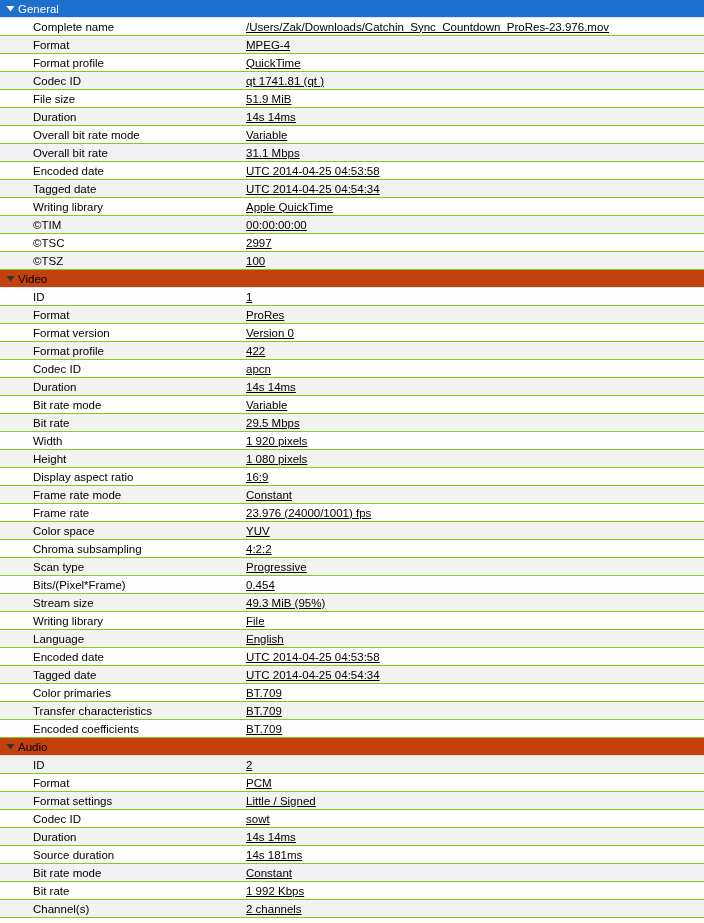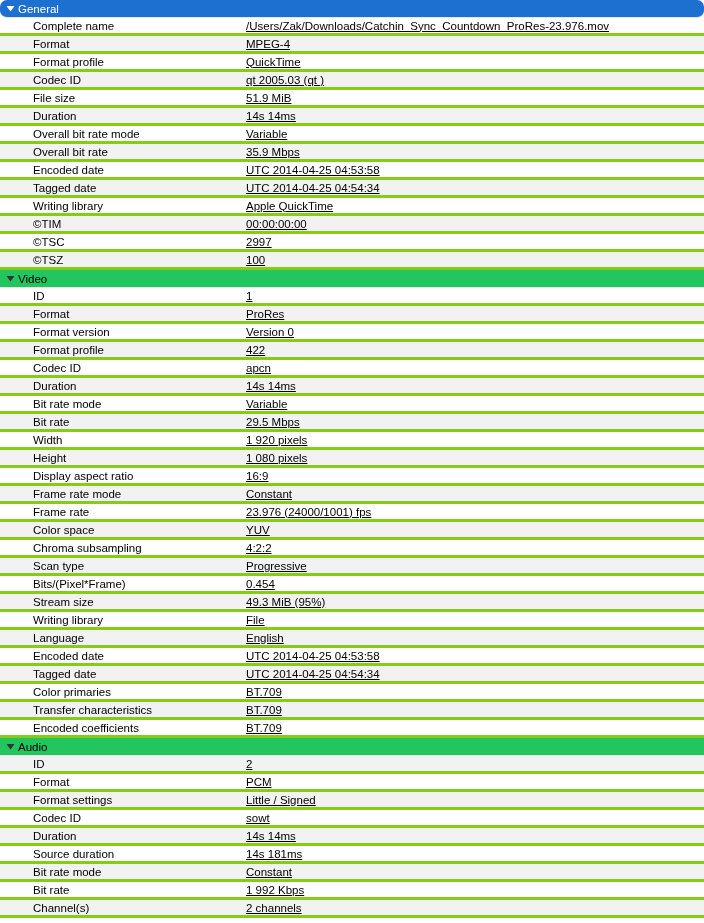--- a/index.html
+++ b/index.html
@@ -21,27 +21,26 @@
     display: flex;
     flex-direction: column;
   }
   .group-header {
     height: 18px;
     line-height: 18px;
     display: flex;
     align-items: center;
     padding-left: 4px;
     box-sizing: border-box;
-    background: #22c55e;
+    background: #c2410c;
     border-bottom: 1px solid #e6e6e6;
   }
   .group-header.selected {
     background: #1d6fd0;
     color: #ffffff;
-    border-radius: 7px;
   }
   .disclosure {
     width: 12px;
     height: 12px;
     display: inline-flex;
     align-items: center;
     justify-content: center;
     margin-right: 2px;
     flex: 0 0 auto;
   }
@@ -49,21 +48,21 @@
   .group-label {
     font-size: 11.5px;
     font-weight: normal;
   }
   .row {
     height: 18px;
     line-height: 18px;
     display: flex;
     align-items: center;
     box-sizing: border-box;
-    border-bottom: 3px solid #84cc16;
+    border-bottom: 1px solid #84cc16;
     background: #ffffff;
   }
   .row.alt {
     background: #f2f2f2;
   }
   .cell-key {
     width: 245px;
     flex: 0 0 245px;
     padding-left: 33px;
     box-sizing: border-box;
@@ -99,37 +98,37 @@
     <div class="row alt">
       <div class="cell-key">Format</div>
       <div class="cell-val">MPEG-4</div>
     </div>
     <div class="row">
       <div class="cell-key">Format profile</div>
       <div class="cell-val">QuickTime</div>
     </div>
     <div class="row alt">
       <div class="cell-key">Codec ID</div>
-      <div class="cell-val">qt   2005.03 (qt  )</div>
+      <div class="cell-val">qt   1741.81 (qt  )</div>
     </div>
     <div class="row">
       <div class="cell-key">File size</div>
       <div class="cell-val">51.9 MiB</div>
     </div>
     <div class="row alt">
       <div class="cell-key">Duration</div>
       <div class="cell-val">14s 14ms</div>
     </div>
     <div class="row">
       <div class="cell-key">Overall bit rate mode</div>
       <div class="cell-val">Variable</div>
     </div>
     <div class="row alt">
       <div class="cell-key">Overall bit rate</div>
-      <div class="cell-val">35.9 Mbps</div>
+      <div class="cell-val">31.1 Mbps</div>
     </div>
     <div class="row">
       <div class="cell-key">Encoded date</div>
       <div class="cell-val">UTC 2014-04-25 04:53:58</div>
     </div>
     <div class="row alt">
       <div class="cell-key">Tagged date</div>
       <div class="cell-val">UTC 2014-04-25 04:54:34</div>
     </div>
     <div class="row">

